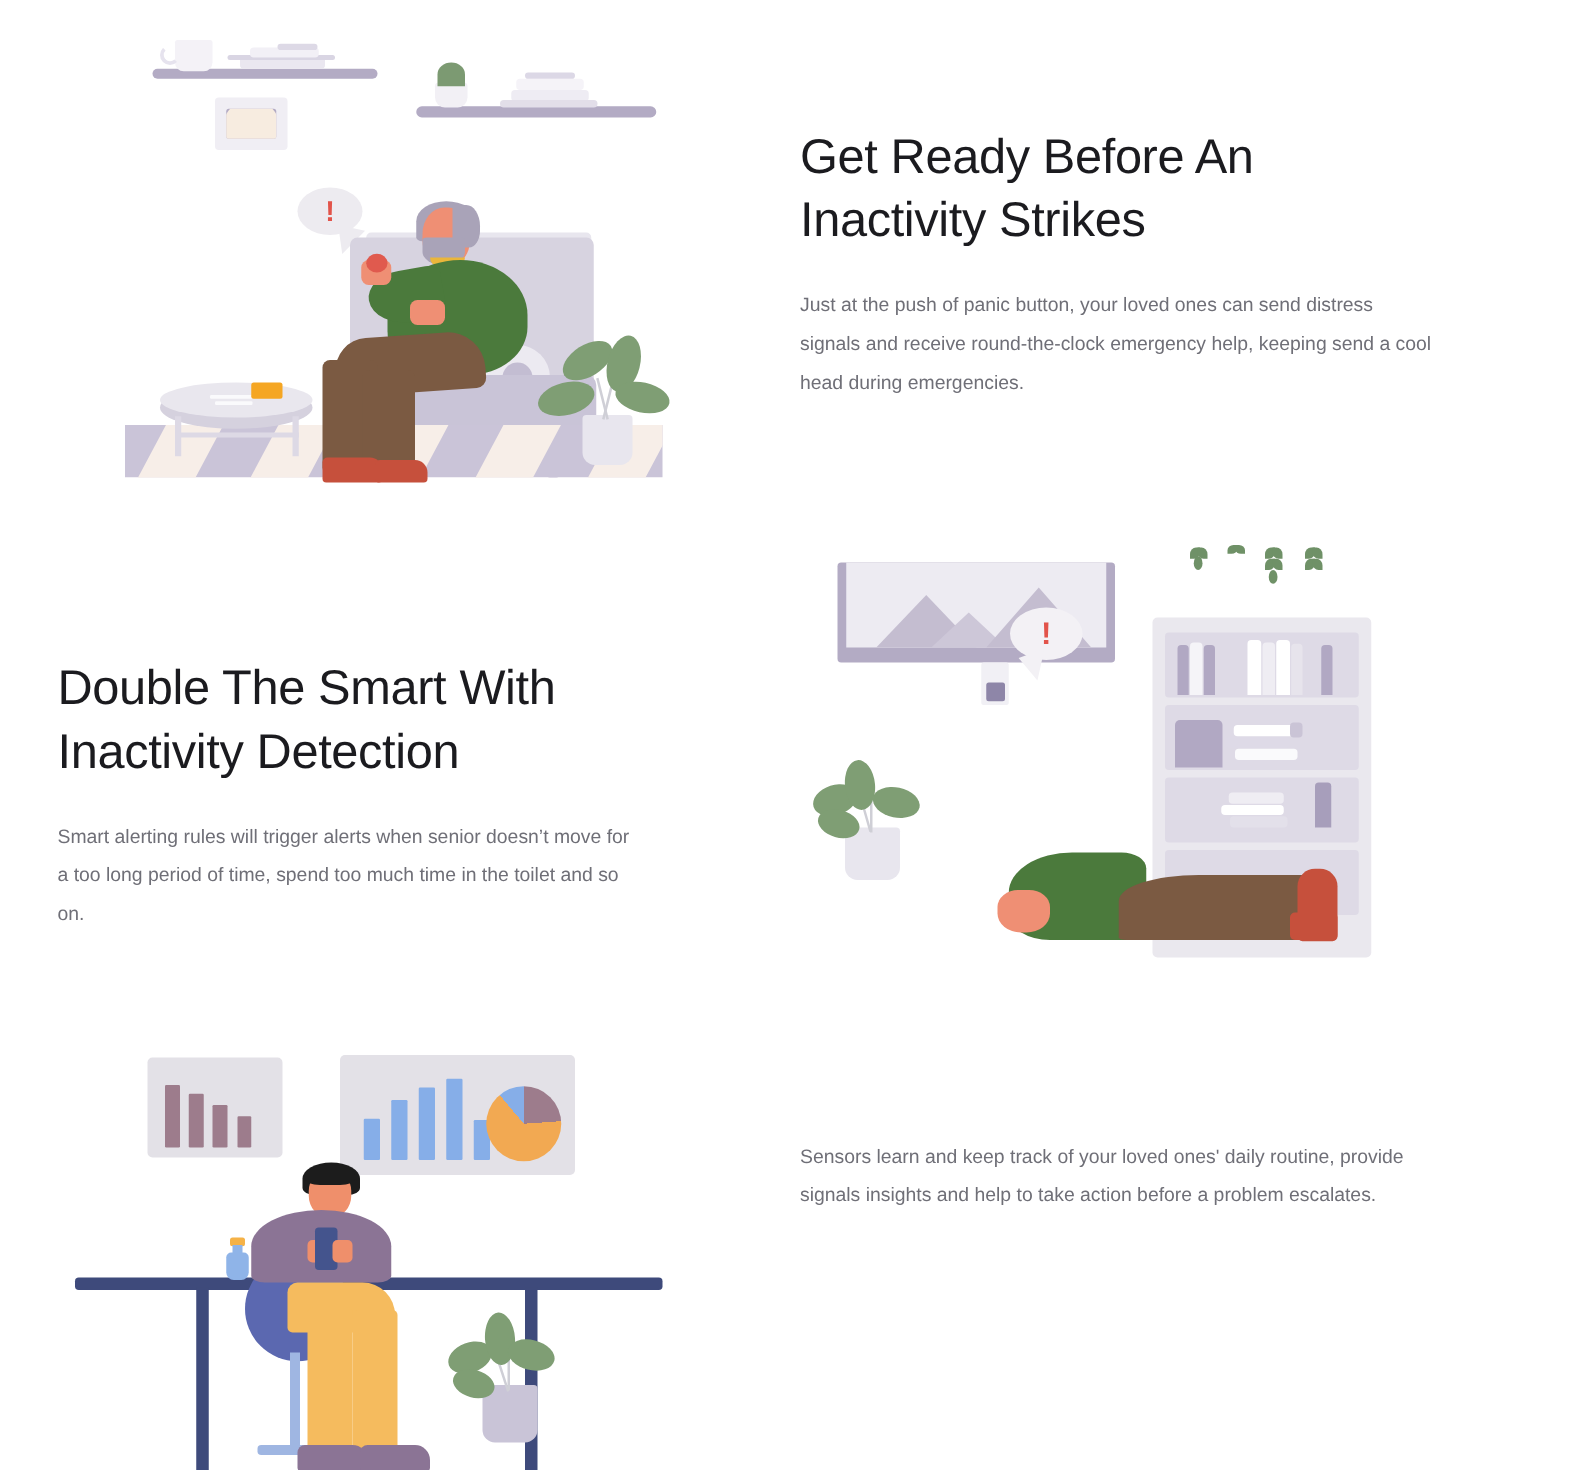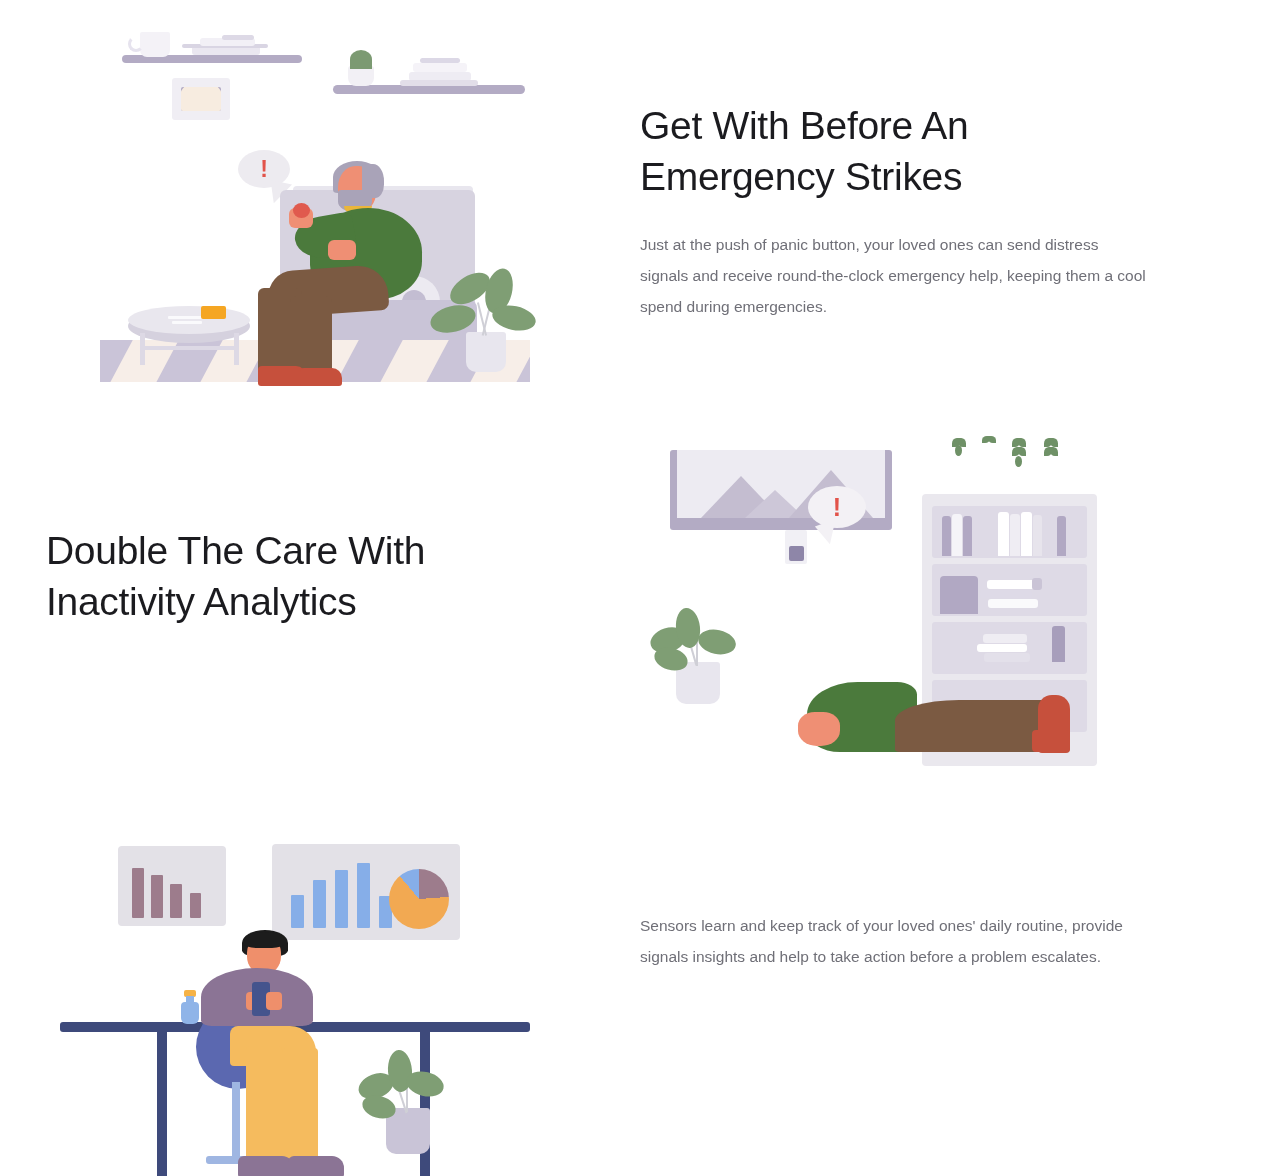--- a/index.html
+++ b/index.html
@@ -322,29 +322,30 @@
       <div class="bigpot" style="left:466px; top:332px; width:40px; height:40px;"></div>
       <div class="stem" style="left:486px; top:300px; width:2px; height:36px; transform:rotate(14deg);"></div>
       <div class="stem" style="left:481px; top:302px; width:2px; height:34px; transform:rotate(-14deg);"></div>
       <div class="leaf" style="left:430px; top:306px; width:46px; height:26px; transform:rotate(-14deg);"></div>
       <div class="leaf" style="left:448px; top:276px; width:44px; height:25px; transform:rotate(-32deg);"></div>
       <div class="leaf" style="left:486px; top:268px; width:26px; height:46px; transform:rotate(14deg);"></div>
       <div class="leaf" style="left:492px; top:306px; width:44px; height:24px; transform:rotate(12deg);"></div>
     </div>
 
     <div class="text-col">
-      <h2 class="feature-title">Get With Before An Emergency Strikes</h2>
-      <p class="feature-body">Just at the push of panic button, your loved ones can send distress signals and receive round-the-clock emergency help, keeping them a cool spend during emergencies.</p>
+      <h2 class="feature-title">Get Ready Before An Inactivity Strikes</h2>
+      <p class="feature-body">Just at the push of panic button, your loved ones can send distress signals and receive round-the-clock emergency help, keeping send a cool head during emergencies.</p>
     </div>
   </div>
 
   <div class="feature-row" id="row2">
 
     <div class="text-col">
-      <h2 class="feature-title">Double The Care With Inactivity Analytics</h2>
+      <h2 class="feature-title">Double The Smart With Inactivity Detection</h2>
+      <p class="feature-body">Smart alerting rules will trigger alerts when senior doesn’t move for a too long period of time, spend too much time in the toilet and so on.</p>
     </div>
 
     <div class="art-col">
 
       <div class="wallframe-outer" style="left:30px; top:20px; width:222px; height:80px;"></div>
       <div class="wallframe-inner" style="left:37px; top:20px; width:208px; height:68px;">
         <div class="mtn" style="left:24px; bottom:0; border-width:0 40px 42px 40px; border-color:transparent transparent #c4bdd0 transparent;"></div>
         <div class="mtn" style="left:68px; bottom:0; border-width:0 30px 28px 30px; border-color:transparent transparent #cdc7d8 transparent;"></div>
         <div class="mtn" style="left:112px; bottom:0; border-width:0 42px 48px 42px; border-color:transparent transparent #c4bdd0 transparent;"></div>
       </div>

